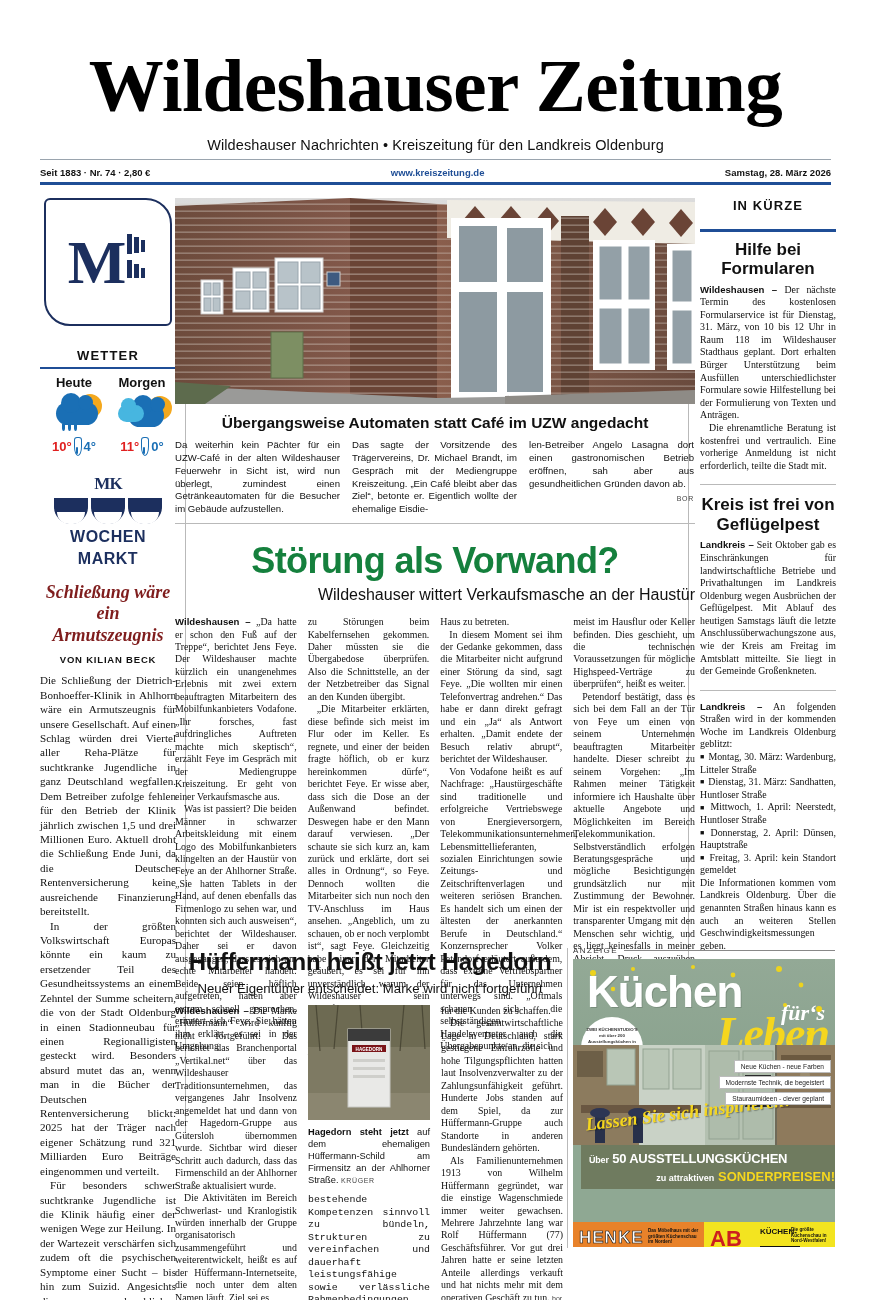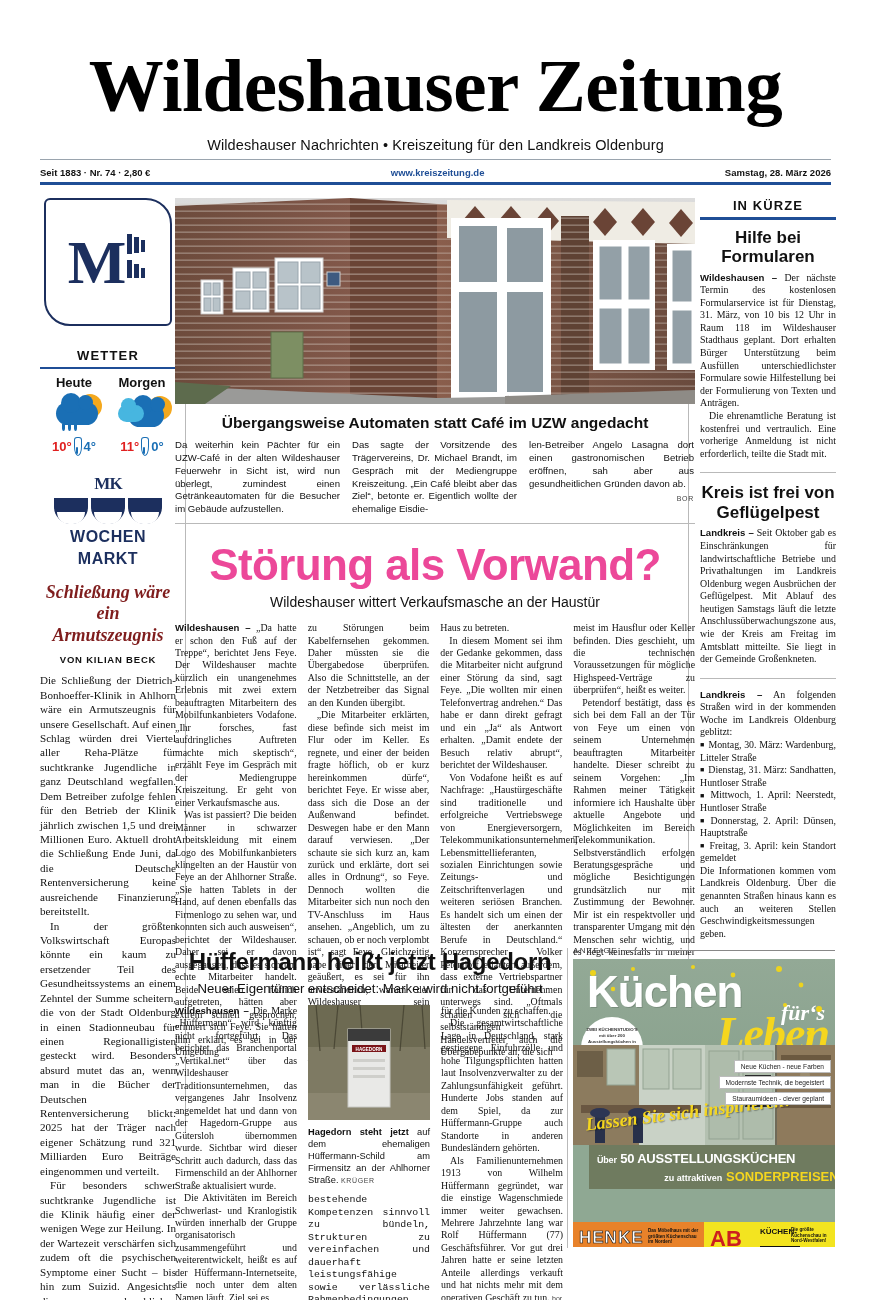--- a/index.html
+++ b/index.html
@@ -246,25 +246,25 @@
     text-align: justify; color: #111; hyphens: auto;
   }
   .cap-credit {
     text-align: right; font-size: 7px; letter-spacing: 0.7px;
     color: #444; margin-top: 4px;
   }
   .hrule-mid { height: 1px; background: #b9b9b9; margin-top: 7px; }
 
   .lead-head {
     text-align: center; font-weight: 700;
-    font-size: 44px; letter-spacing: -0.6px;
-    margin-top: 16px; color: #ec4899;
+    font-size: 36px; letter-spacing: -0.6px;
+    margin-top: 16px; color: #15803d;
   }
   .lead-sub {
-    text-align: center; font-size: 14px; font-weight: 400;
+    text-align: right; font-size: 16px; font-weight: 400;
     margin-top: 4px; color: #111;
   }
   .story-cols {
     display: flex; gap: 11px; margin-top: 12px;
   }
   .story-cols .sc {
     width: 122px;
     font-family: "Liberation Serif", serif;
     font-size: 9.9px; line-height: 1.26;
     text-align: justify; color: #111; hyphens: auto;
@@ -299,21 +299,21 @@
   .art2-cap {
     font-family: "Liberation Sans", sans-serif;
     font-size: 9.3px; line-height: 1.3; text-align: justify; color: #111;
   }
   .art2-cap b { font-weight: 700; }
   .art2-cap .cr { font-size: 7px; letter-spacing: 0.6px; color: #444; }
 
   
   .kurz-title {
     text-align: center; font-weight: 700; font-size: 13px;
-    letter-spacing: 1.1px; color: #111; padding-bottom: 4px;
+    letter-spacing: 1.1px; color: #111; padding-bottom: 16px;
   }
   .kurz-rule { height: 2.5px; background: #1f4e96; }
   .kurz-head {
     text-align: center; font-weight: 700; font-size: 17px;
     line-height: 1.15; margin-top: 8px; color: #111;
   }
   .kurz-body {
     font-family: "Liberation Serif", serif;
     font-size: 9.9px; line-height: 1.27;
     text-align: justify; margin-top: 5px; color: #111; hyphens: auto;
@@ -380,21 +380,21 @@
   }
   .ad-bullets {
     position: absolute; right: 4px; bottom: 40px;
     display: flex; flex-direction: column; align-items: flex-end; gap: 3px;
   }
   .ad-bullets span {
     background: #fff; color: #222; font-size: 6.6px;
     padding: 2px 6px; border: 1px solid #bbb; white-space: nowrap;
   }
   .ad-band {
-    position: absolute; left: 16px; top: 186px; width: 262px; height: 44px;
+    position: absolute; left: 8px; top: 186px; width: 262px; height: 44px;
     background: #6f7b5f; color: #fff; overflow: hidden;
   }
   .ad-band-1 {
     position: absolute; left: 8px; top: 6px;
     font-size: 13px; font-weight: 700; letter-spacing: -0.2px;
   }
   .ad-band-1 em { font-style: normal; font-size: 9px; }
   .ad-band-2 {
     position: absolute; right: 8px; top: 24px;
     font-size: 13px; font-weight: 700;

